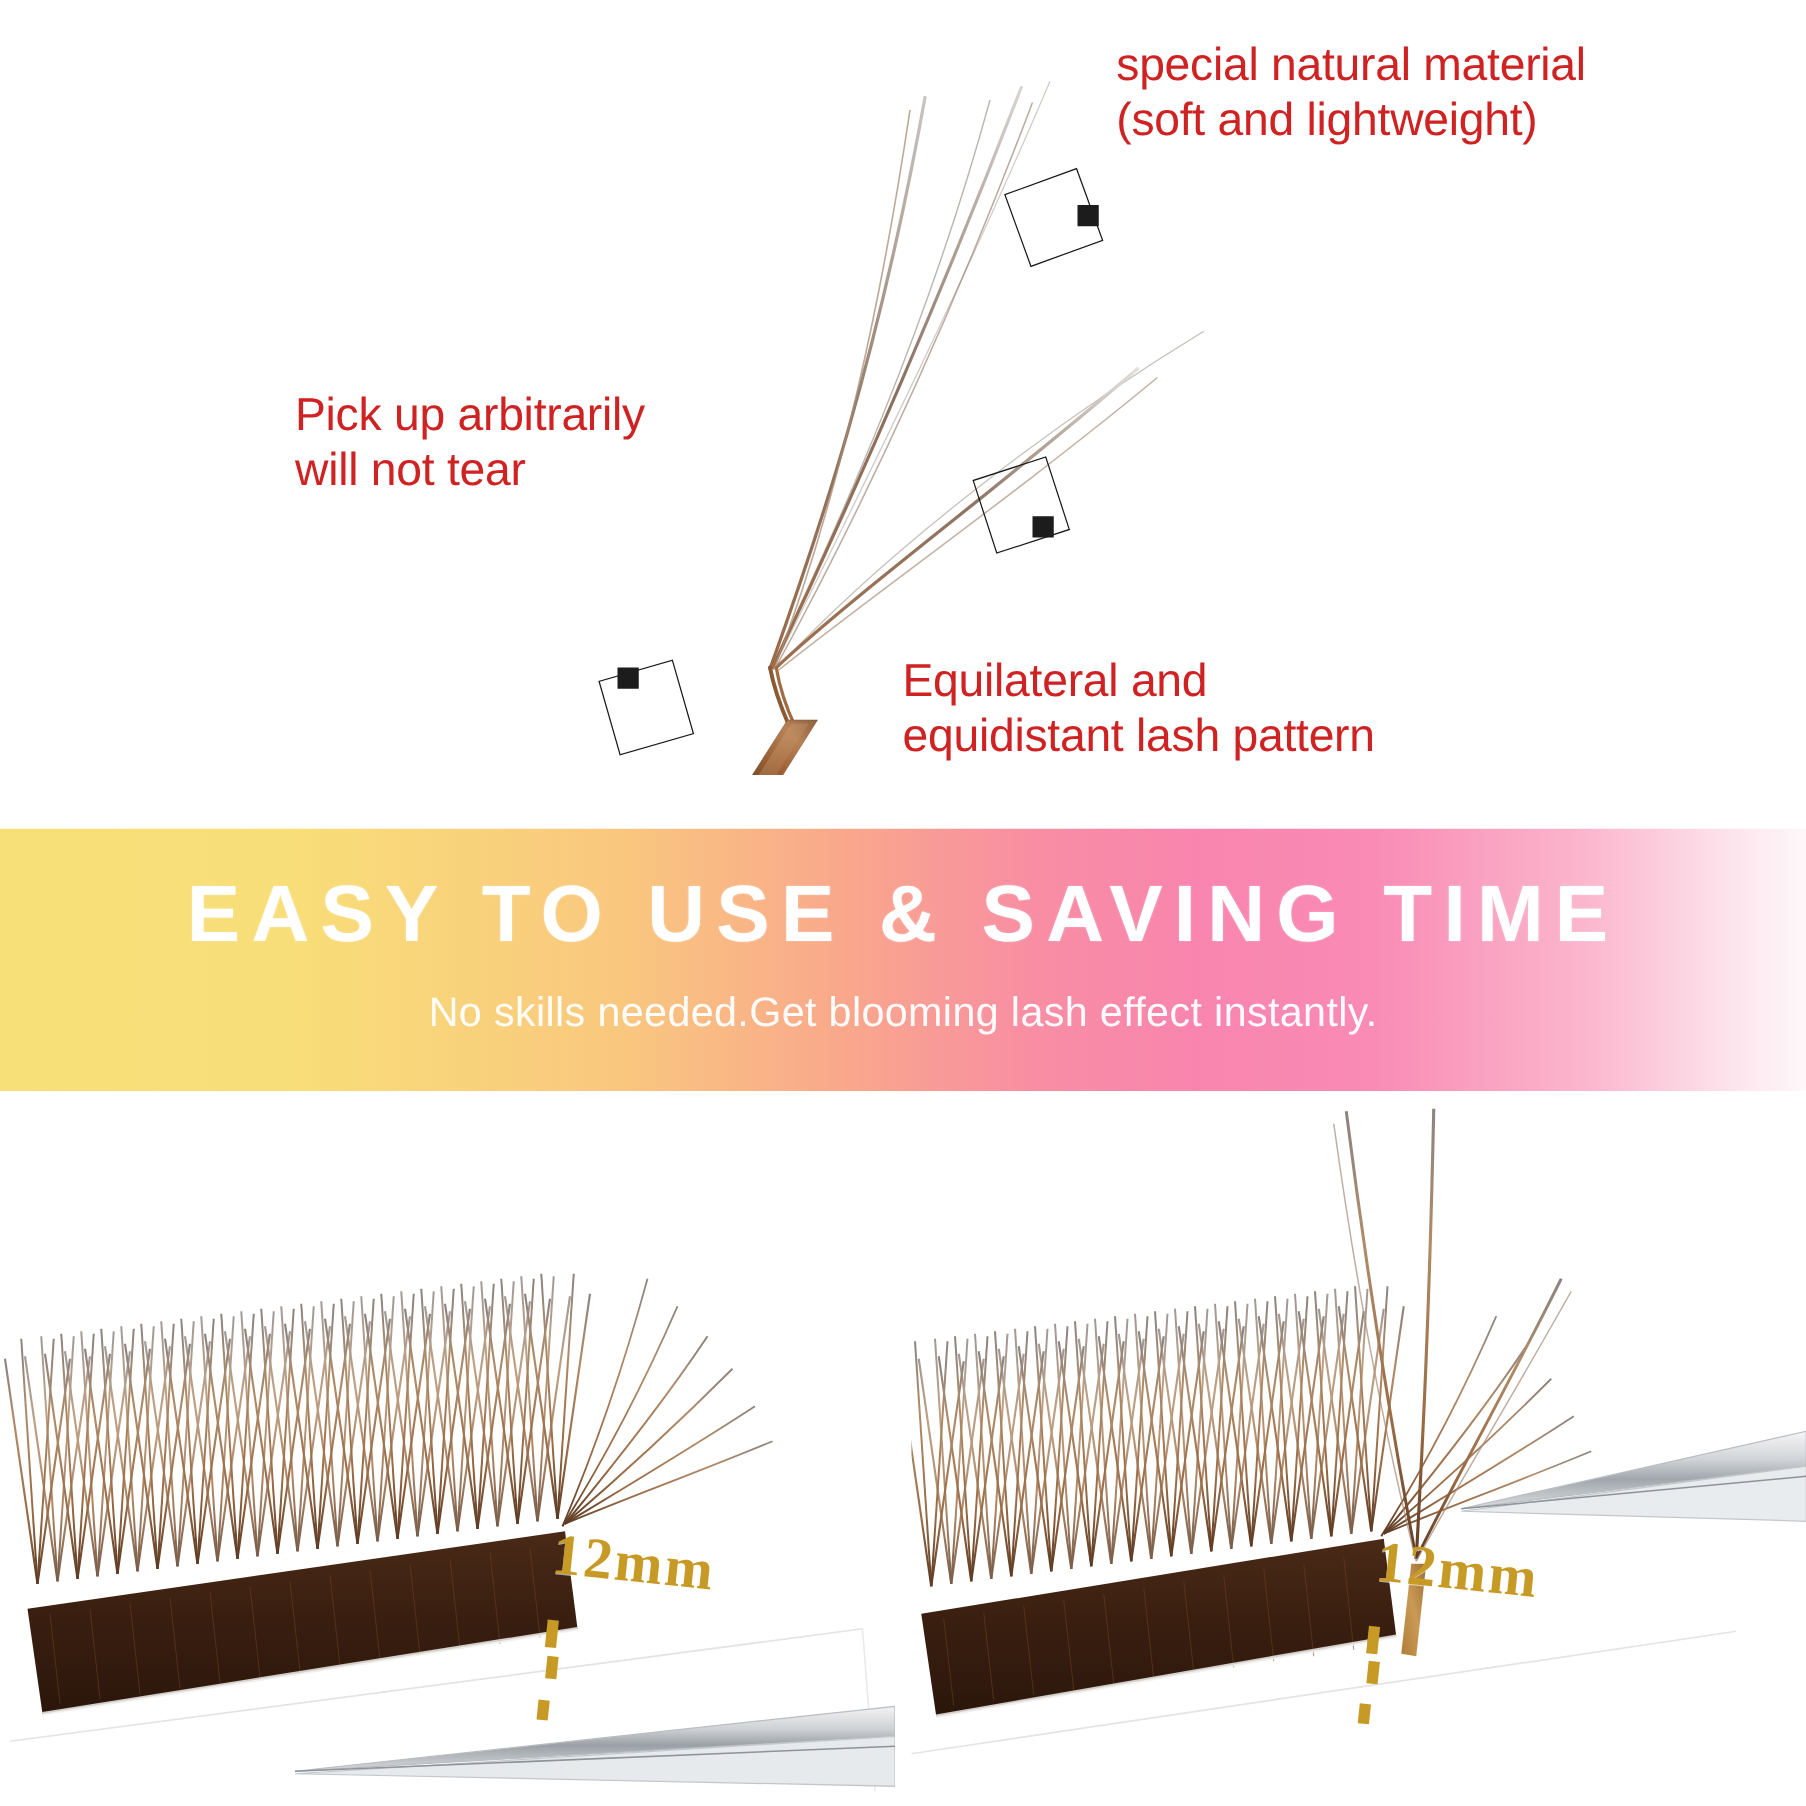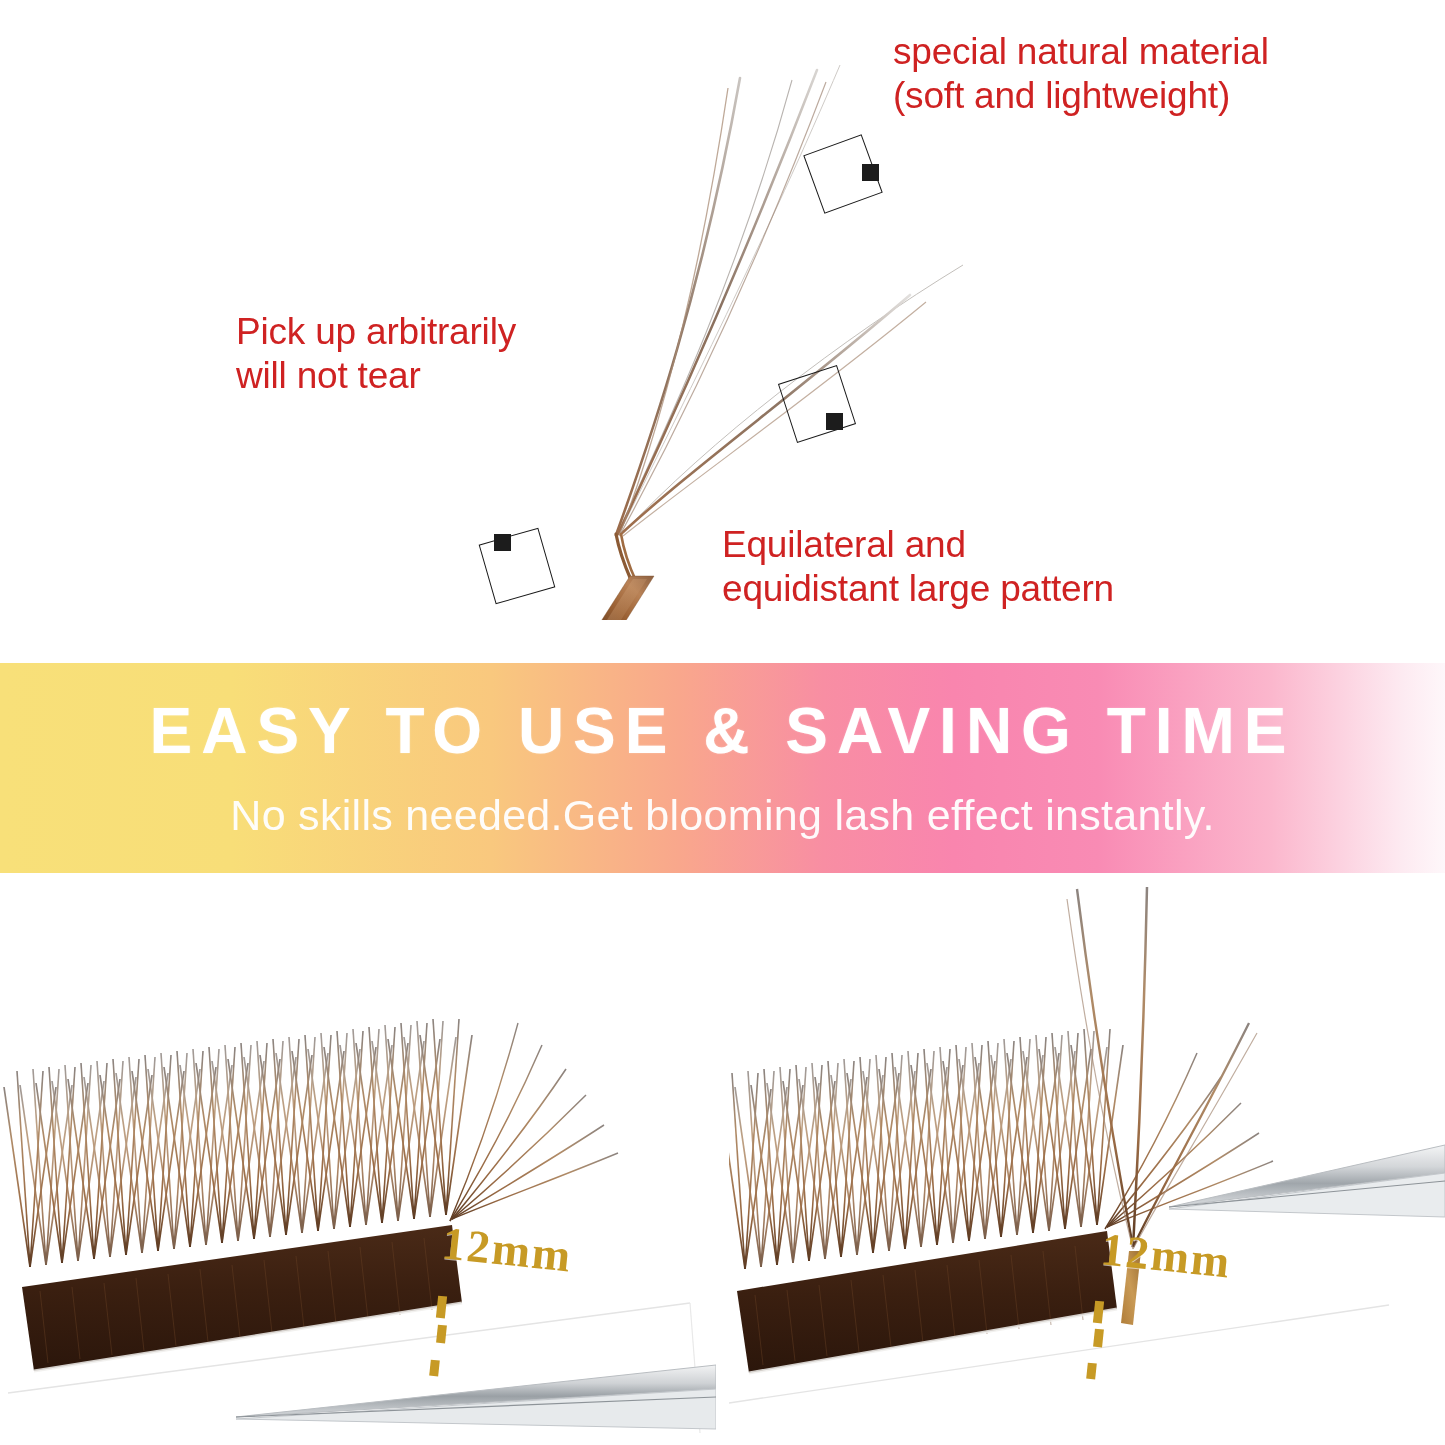--- a/index.html
+++ b/index.html
@@ -96,21 +96,21 @@
     line-height: 1;
     text-shadow: 0 0 2px rgba(255,255,255,0.35);
   }
   #banner-subtitle {
     position: absolute;
     left: 0; top: 128px;
     width: 1445px;
     text-align: center;
     color: #FFFFFF;
     font-family: "Liberation Sans", sans-serif;
-    font-size: 43px;
+    font-size: 33px;
     font-weight: 400;
     letter-spacing: 0.3px;
     opacity: 0.96;
   }
 
   
   #bottom-section {
     position: absolute;
     left: 0; top: 873px;
     width: 1445px;
@@ -200,21 +200,21 @@
   <div class="marker-box" id="mbox-3"></div>
   <div class="marker-dot" id="mdot-3"></div>
 
   <div class="callout-text" id="label-material">special natural material
 (soft and lightweight)</div>
 
   <div class="callout-text" id="label-pickup">Pick up arbitrarily
 will not tear</div>
 
   <div class="callout-text" id="label-pattern">Equilateral and
-equidistant large pattern</div>
+equidistant lash pattern</div>
 </div>
 
 <div id="banner">
   <div id="banner-title">EASY TO USE &amp; SAVING TIME</div>
   <div id="banner-subtitle">No skills needed.Get blooming lash effect instantly.</div>
 </div>
 
 <div id="bottom-section">
 
   <div class="photo-panel" id="panel-left">

